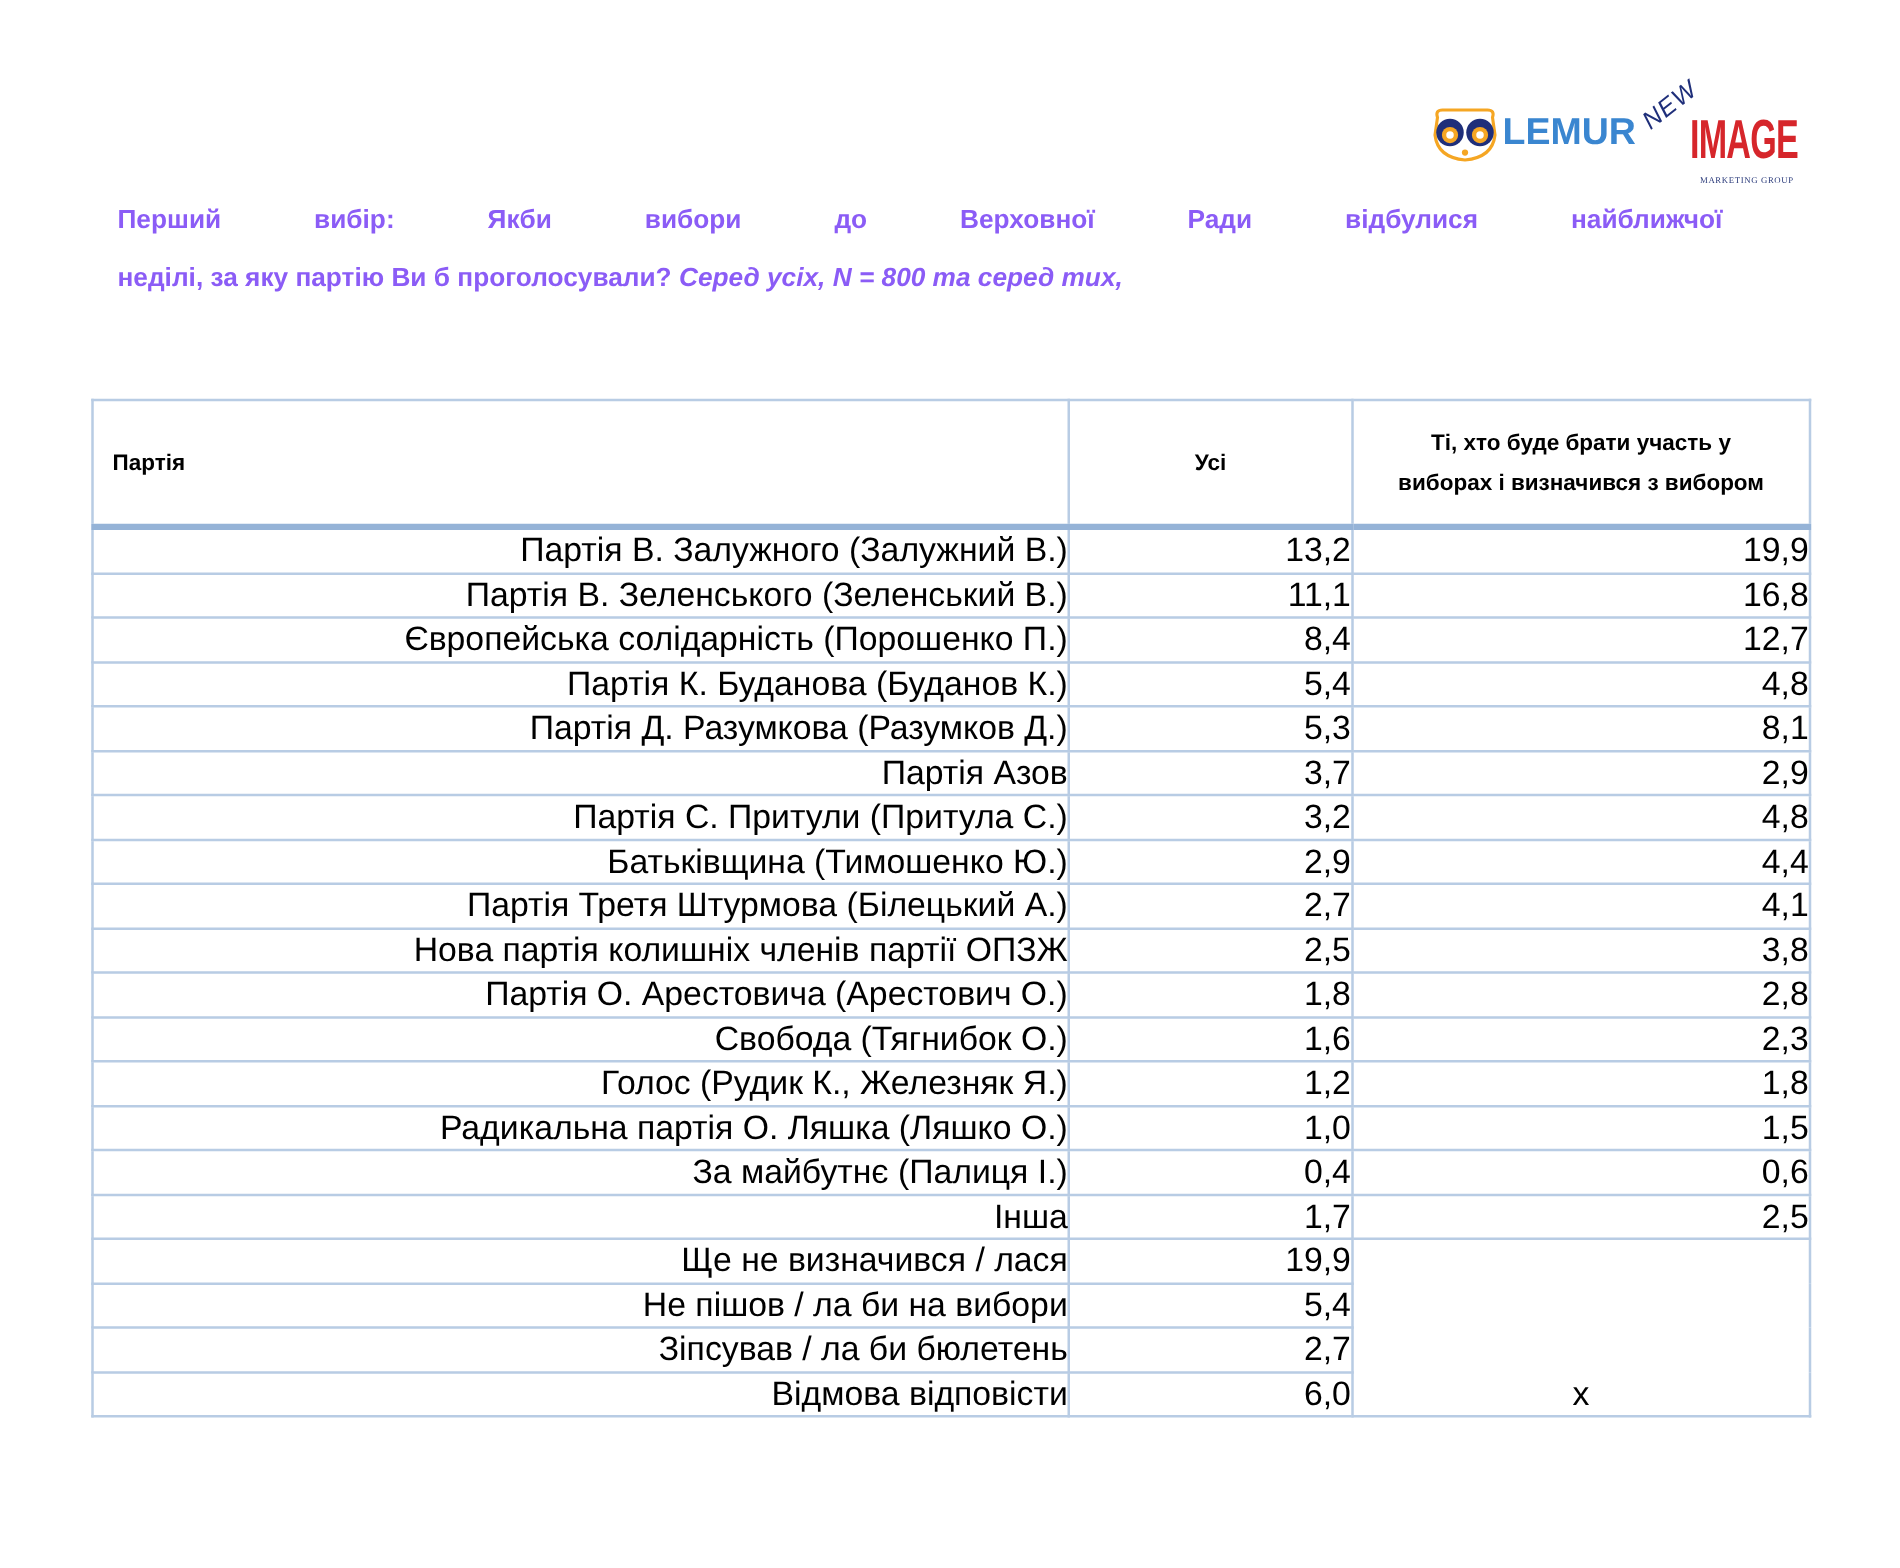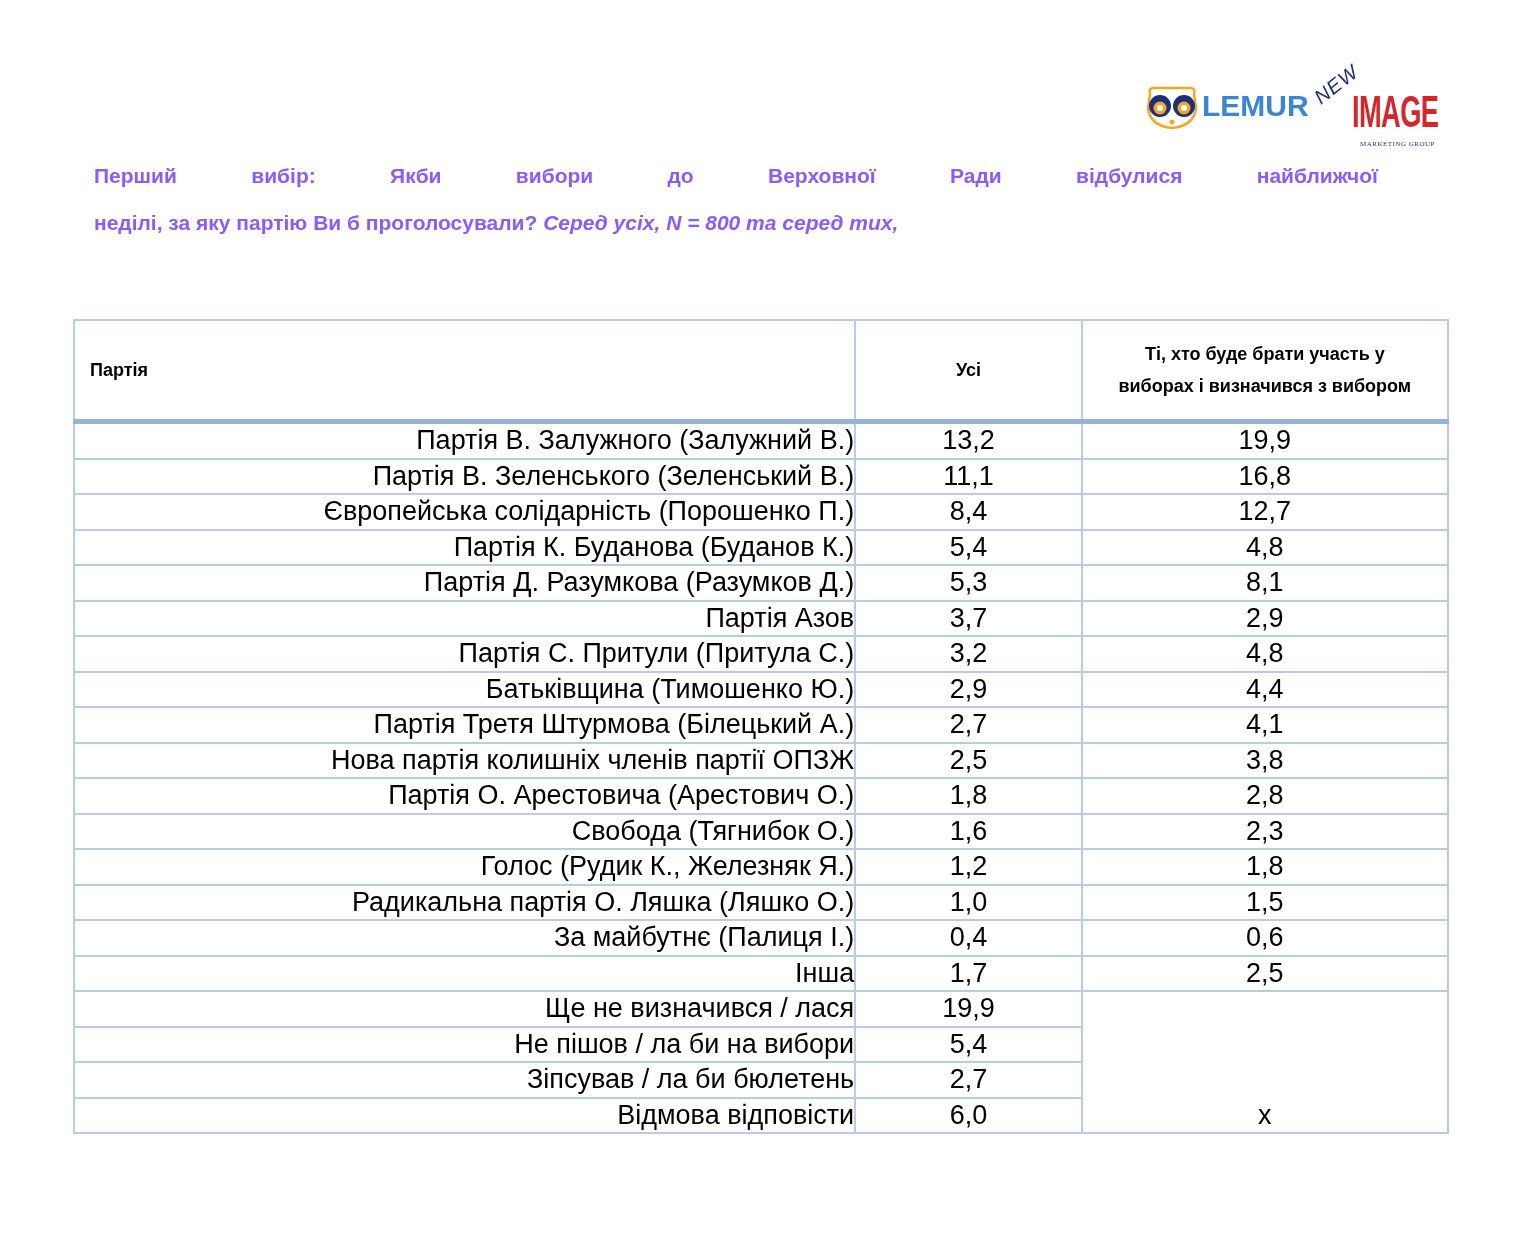--- a/index.html
+++ b/index.html
@@ -142,21 +142,21 @@
     table.poll tbody td {
       height: 33.5px;
       font-size: 27px;
       line-height: 33px;
     }
     td.party {
       padding-left: 15px !important;
       text-align: right;
     }
     td.num {
-      text-align: center;
+      text-align: right;
     }
     td.merged {
       text-align: center;
       vertical-align: bottom;
     }
   </style>
 </head>
 <body>
 
 <div class="logos">

